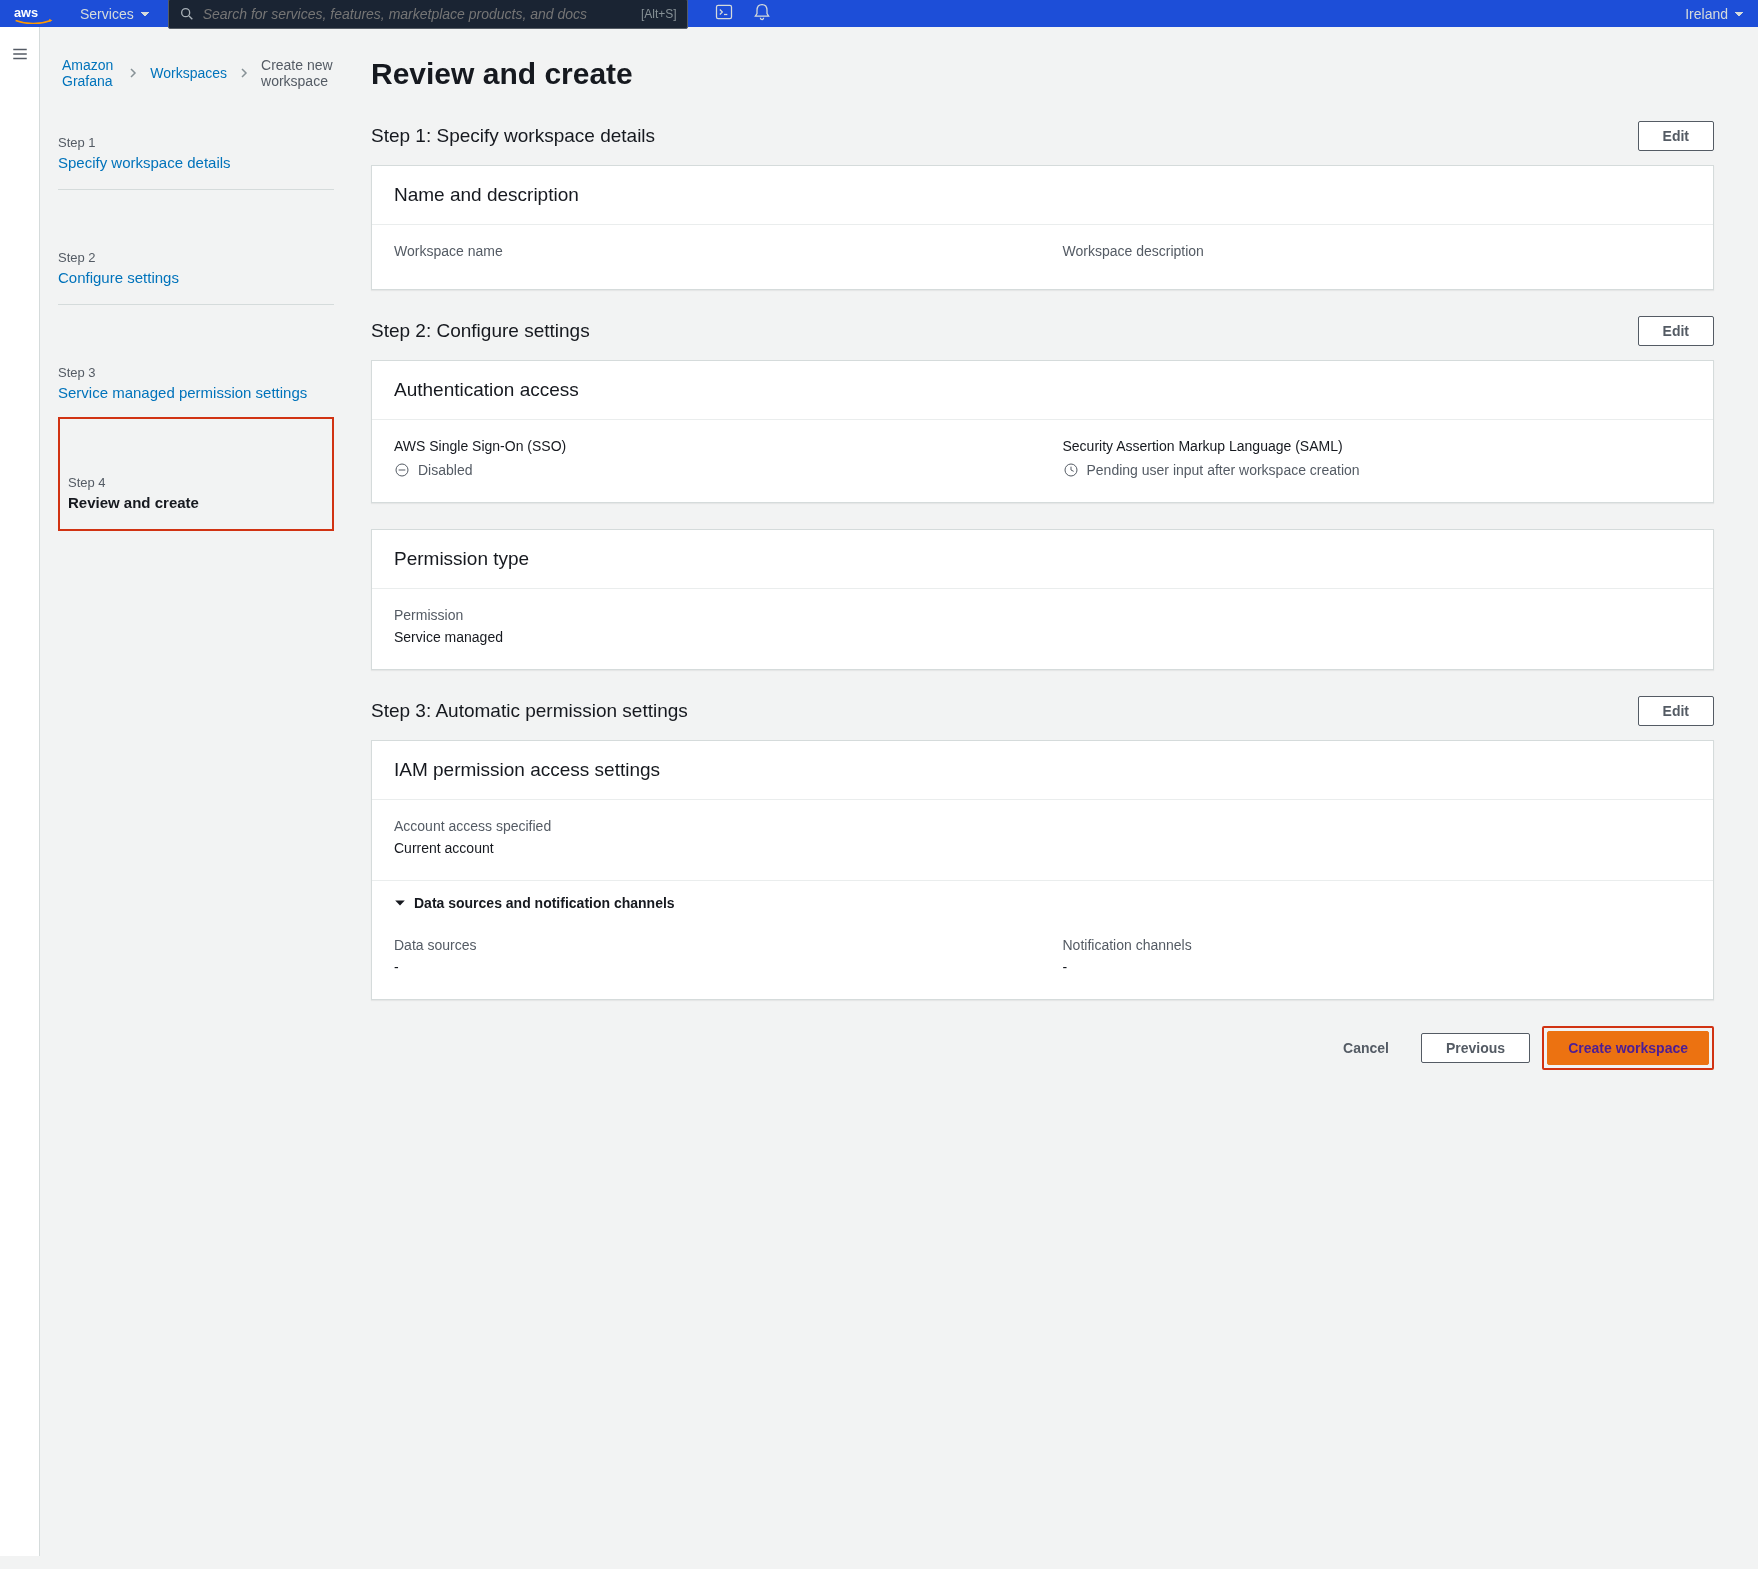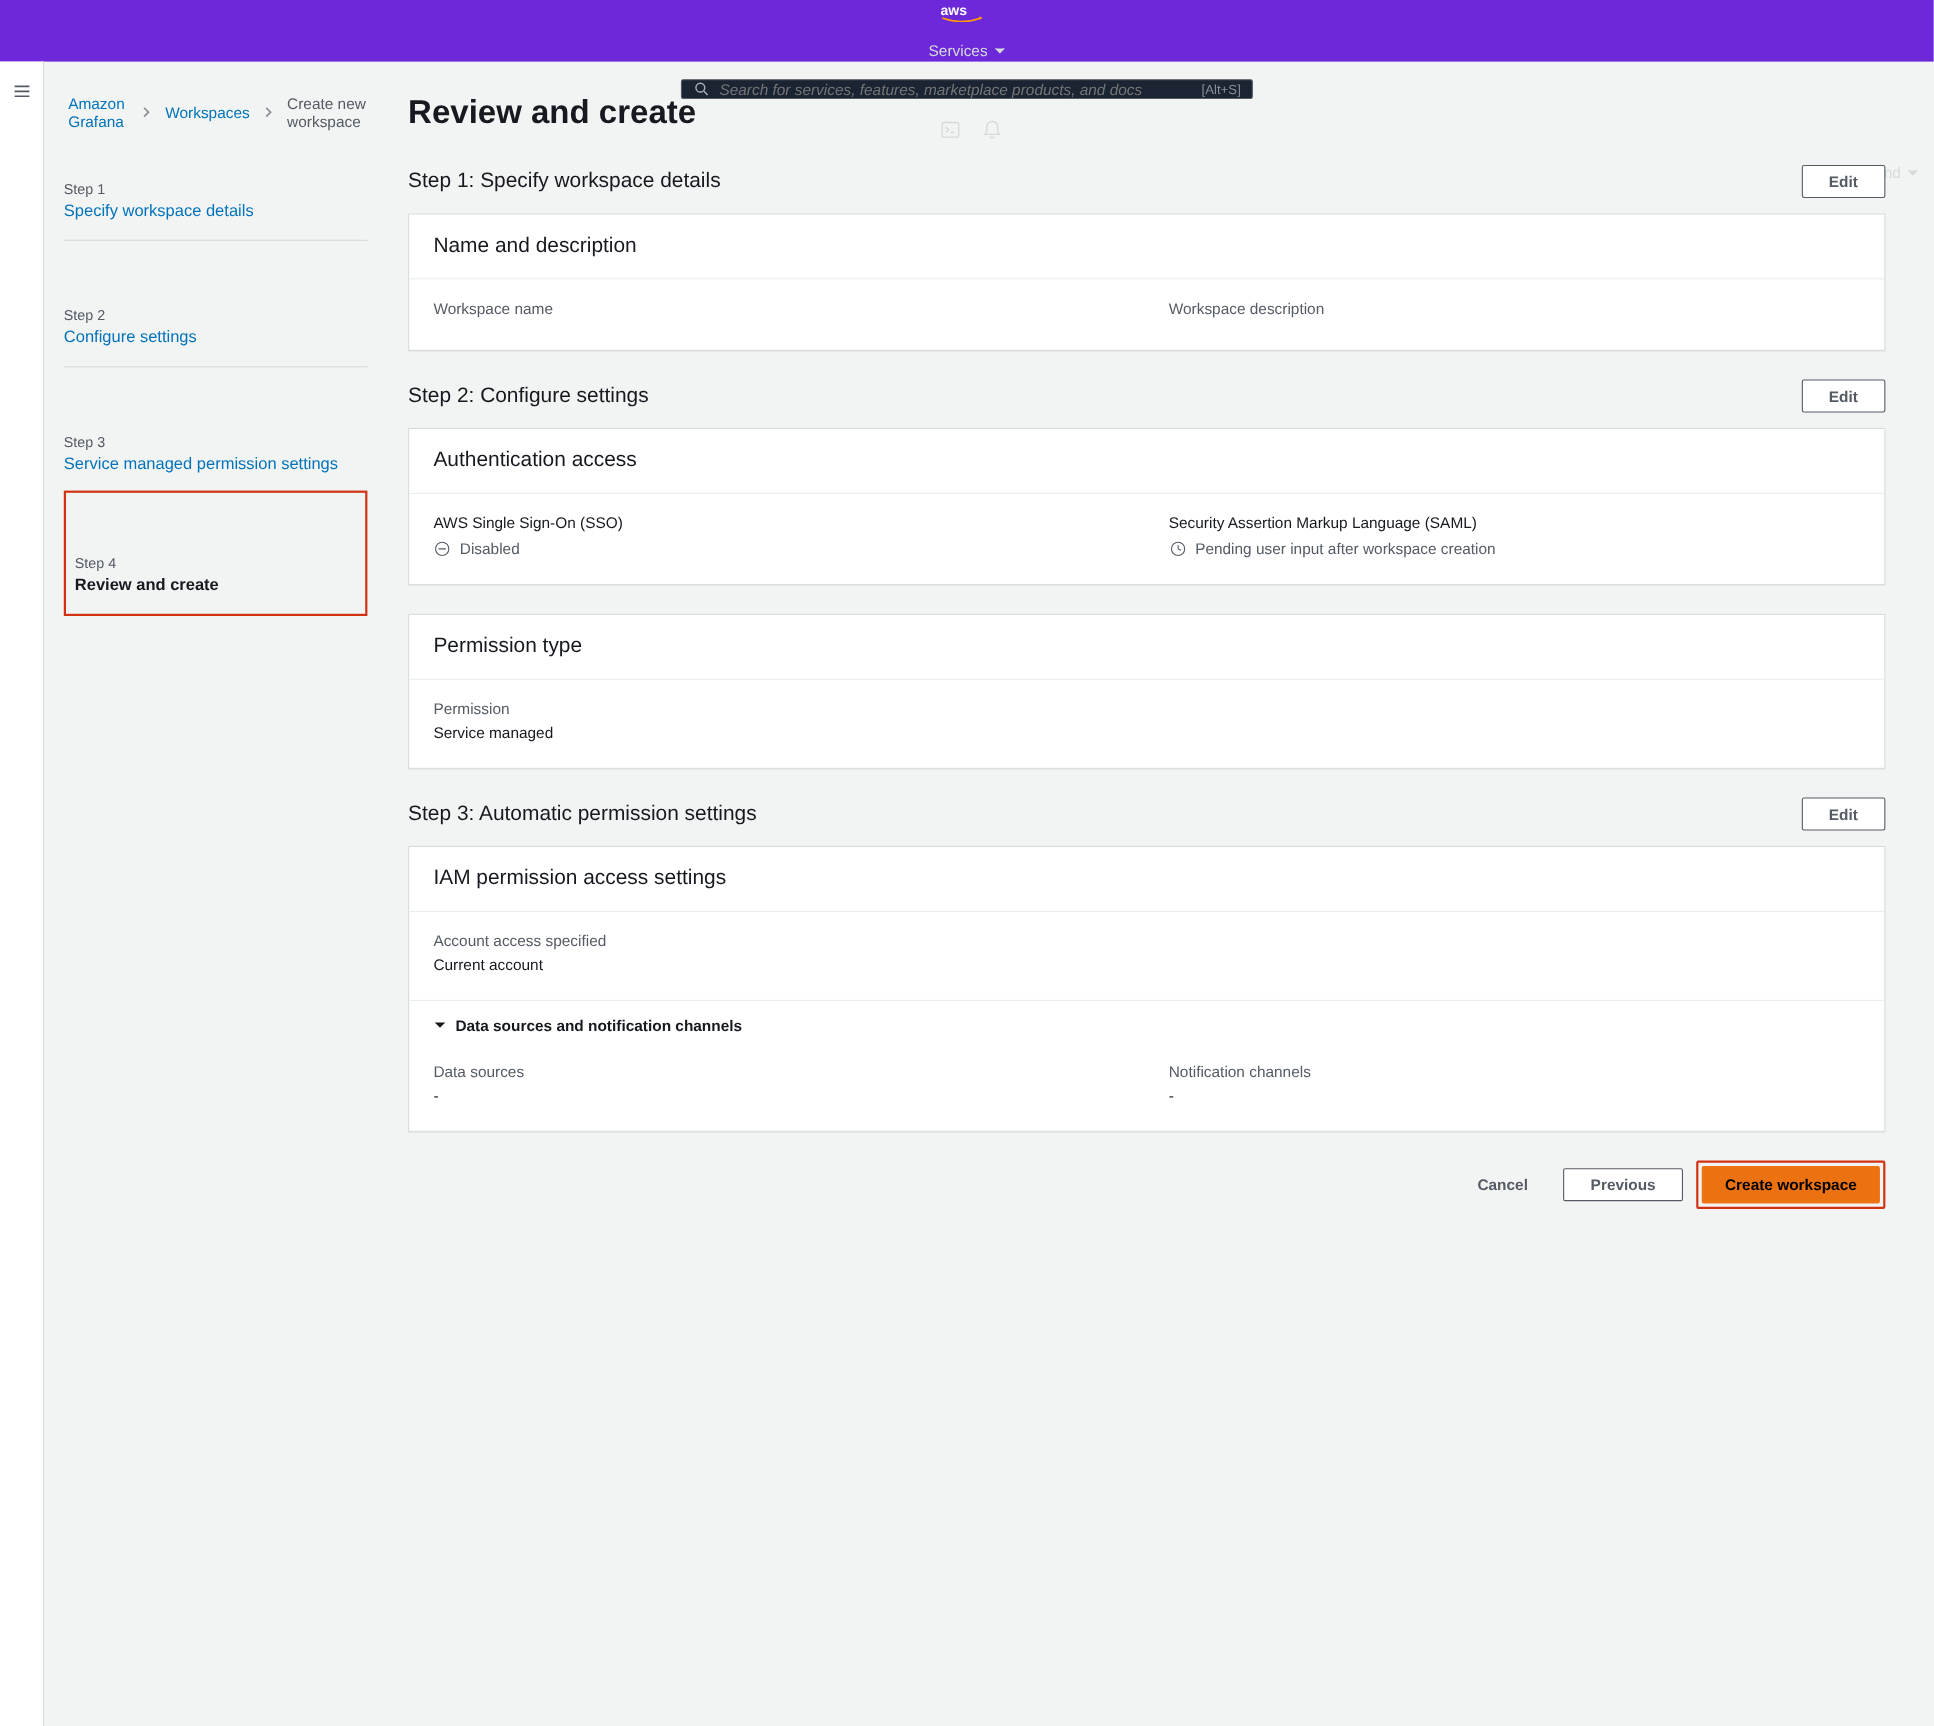--- a/index.html
+++ b/index.html
@@ -6,28 +6,27 @@
   body {
     margin: 0;
     font-family: "Amazon Ember", "Helvetica Neue", Arial, sans-serif;
     background: #f2f3f3;
     color: #16191f;
     font-size: 14px;
   }
 
   
   .topnav {
-    height: 56px;
-    background: #6d28d9;
+    height: 27px;
+    background: #1d4ed8;
     display: flex;
     align-items: center;
     padding: 0 14px;
     gap: 18px;
     color: #d5dbdb;
-    flex-direction: column;
   }
   .aws-logo { display:flex; align-items:center; }
   .aws-logo svg { height: 20px; }
   .services-btn {
     display:flex; align-items:center; gap:6px;
     font-size:14px; color:#d5dbdb; cursor:pointer;
   }
   .search-wrap {
     display:flex; align-items:center;
     background:#1a2433; border:1px solid #545b64;
@@ -84,21 +83,21 @@
     display:flex; align-items:center; justify-content:space-between;
     margin:0 0 14px 0;
   }
   .section-hdr h2 { font-size:19px; font-weight:400; margin:0; color:#16191f; }
   .btn {
     background:#ffffff; border:1px solid #545b64; color:#545b64;
     padding:6px 24px; border-radius:2px; font-weight:700; font-size:14px;
     cursor:pointer;
   }
   .btn-primary {
-    background:#ec7211; border:1px solid #ec7211; color:#000000;
+    background:#ec7211; border:1px solid #ec7211; color:#4c1d95;
     padding:8px 20px; border-radius:2px; font-weight:700; font-size:14px;
     cursor:pointer;
   }
   .btn-link {
     background:none; border:none; color:#545b64; font-weight:700;
     padding:8px 20px; cursor:pointer; font-size:14px;
   }
   .highlight-box { padding:3px; border:2px solid #d13212; border-radius:2px; display:inline-block; }
 
   .panel {

